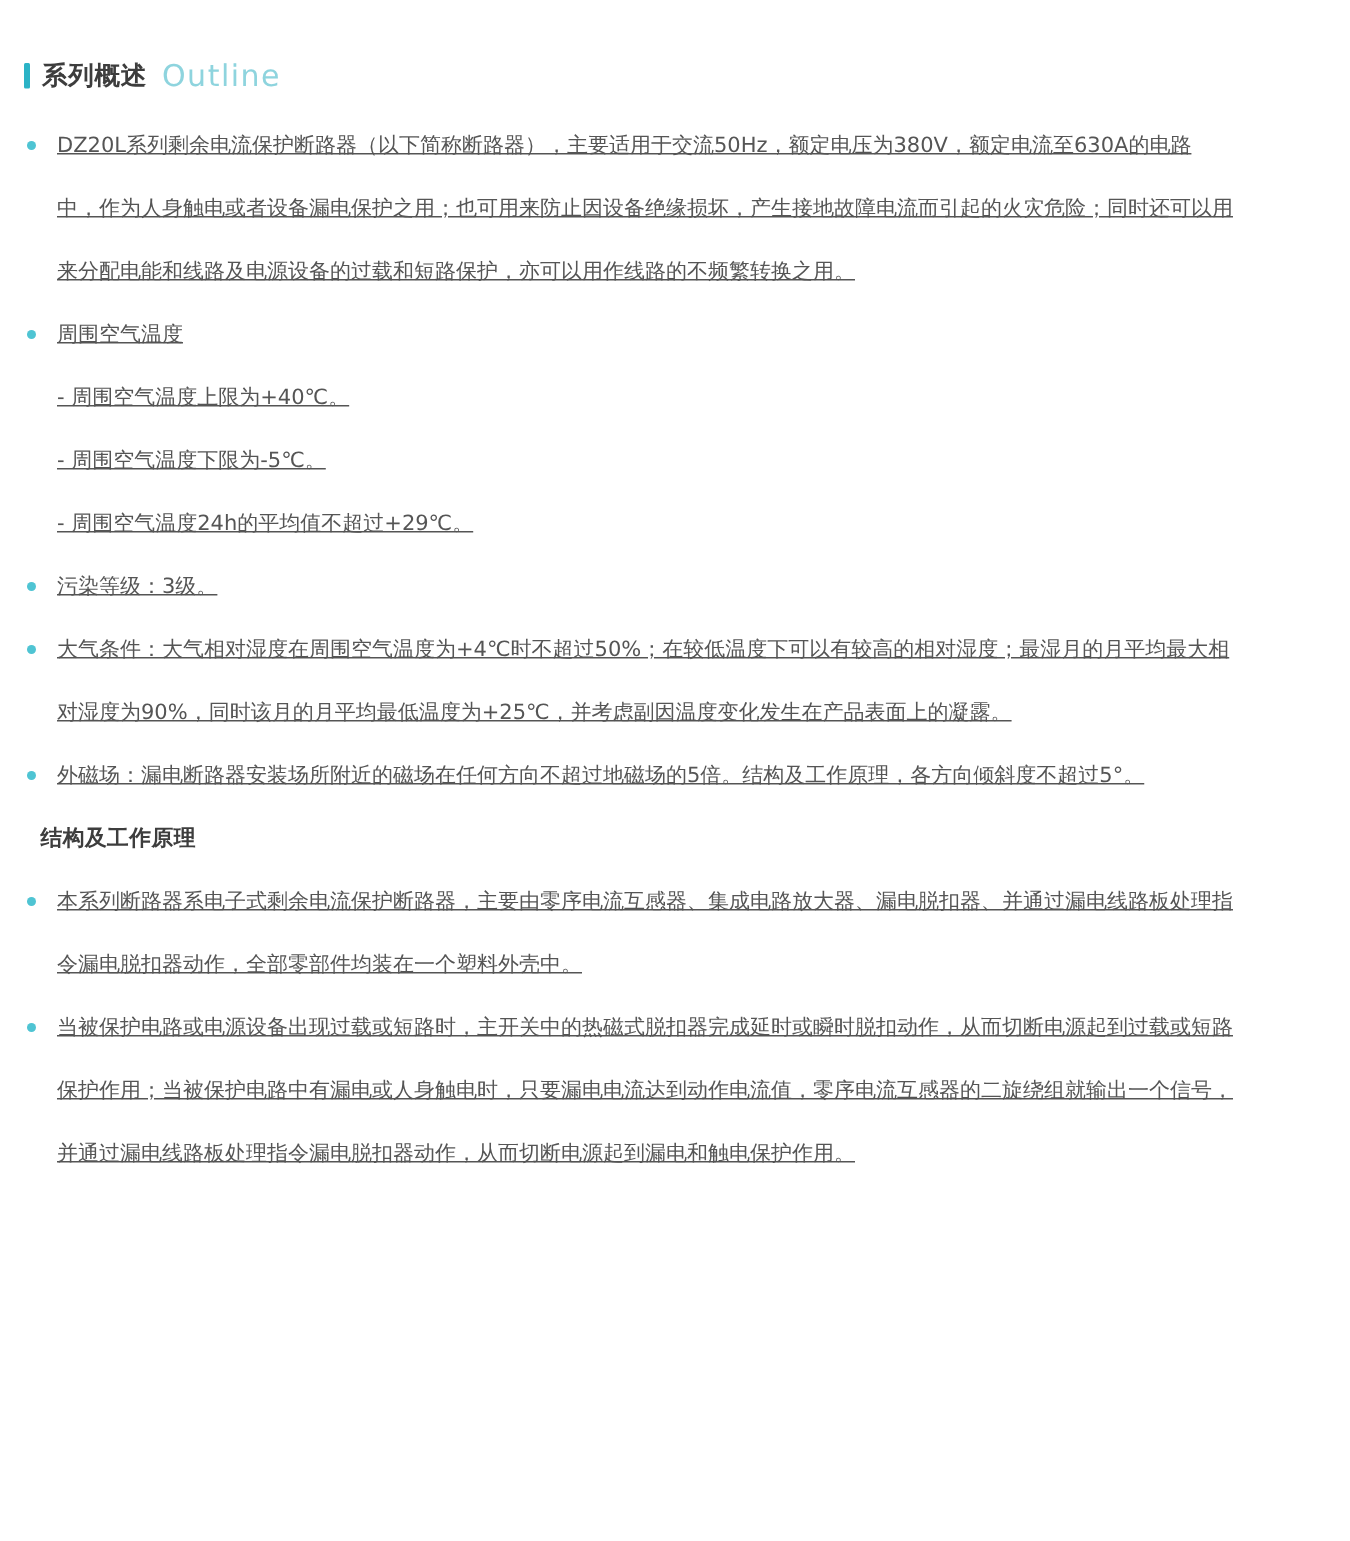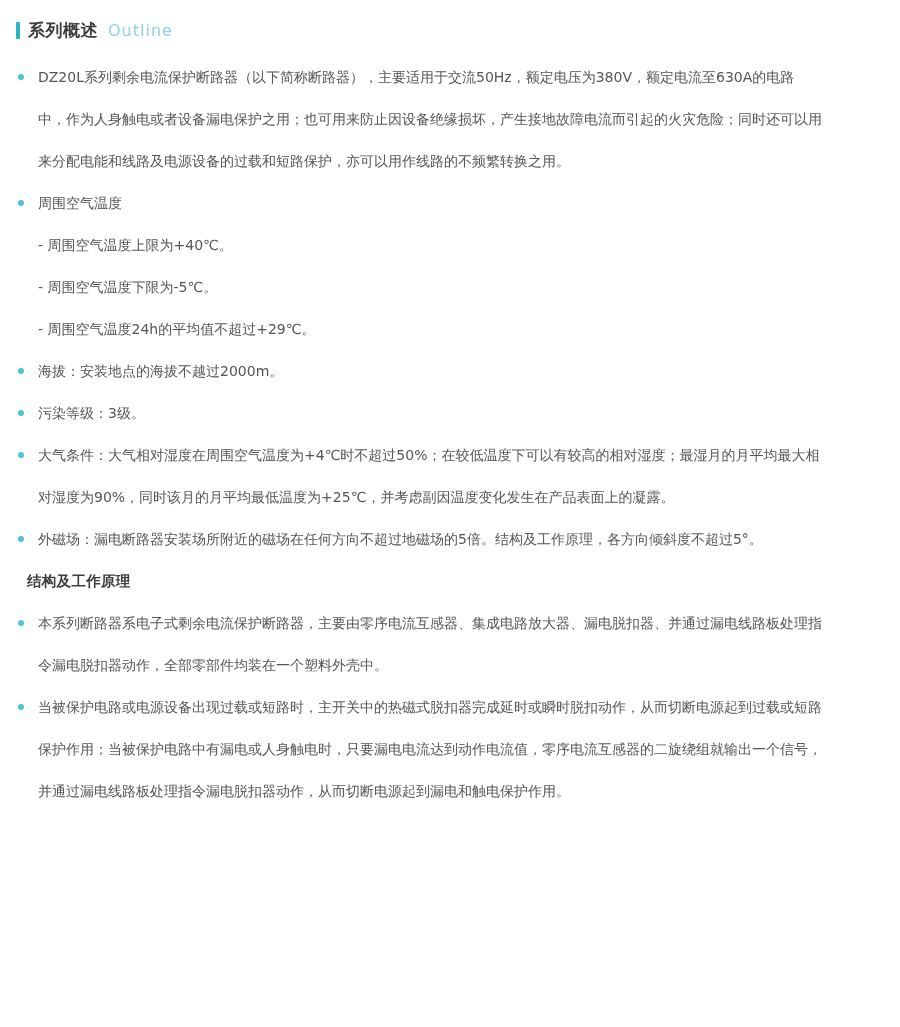--- a/index.html
+++ b/index.html
@@ -14,21 +14,21 @@
   html, body {
     margin: 0;
     padding: 0;
     background: var(--bg);
     font-family: "DejaVu Sans", "Liberation Sans", sans-serif;
   }
   .page {
     width: 900px;
     min-height: 1027px;
     background: var(--bg);
-    padding-top: 20px;
+    padding-top: 40px;
     padding-bottom: 26px;
   }
   .title-row {
     display: flex;
     align-items: center;
     padding-left: 16px;
     height: 20px;
     margin-bottom: 16px;
   }
   .bar {
@@ -39,21 +39,21 @@
     border-radius: 1px;
     margin-right: 8px;
   }
   .title-cn {
     font-size: 17px;
     font-weight: bold;
     color: var(--heading);
     letter-spacing: 0.5px;
   }
   .title-en {
-    font-size: 16px;
+    font-size: 20px;
     color: var(--title-en);
     margin-left: 10px;
     letter-spacing: 1px;
   }
   .content {
     padding-left: 38px;
     padding-right: 78px;
     font-size: 14px;
     line-height: 42px;
     color: var(--text);
@@ -61,21 +61,21 @@
   .bullet-item { position: relative; }
   .dot {
     position: absolute;
     left: -20px;
     top: 18px;
     width: 6px;
     height: 6px;
     border-radius: 50%;
     background: var(--bullet);
   }
-  .text, .sub-line { margin: 0; }
+  .text, .sub-line { margin: 0; text-decoration: underline; }
   .section-heading {
     font-size: 14.5px;
     font-weight: bold;
     color: var(--heading);
     line-height: 42px;
     margin: 0 0 0 -11px;
     letter-spacing: 0.3px;
   }
 </style>
 </head>
@@ -101,24 +101,20 @@
 
     <div class="bullet-item">
       <span class="dot"></span>
       <p class="text">周围空气温度</p>
     </div>
 
     <p class="sub-line">- 周围空气温度上限为+40℃。</p>
     <p class="sub-line">- 周围空气温度下限为-5℃。</p>
     <p class="sub-line">- 周围空气温度24h的平均值不超过+29℃。</p>
 
-    <div class="bullet-item">
-      <span class="dot"></span>
-      <p class="text">海拔：安装地点的海拔不越过2000m。</p>
-    </div>
 
     <div class="bullet-item">
       <span class="dot"></span>
       <p class="text">污染等级：3级。</p>
     </div>
 
 
     <div class="bullet-item">
       <span class="dot"></span>
       <p class="text">大气条件：大气相对湿度在周围空气温度为+4℃时不超过50%；在较低温度下可以有较高的相对湿度；最湿月的月平均最大相对湿度为90%，同时该月的月平均最低温度为+25℃，并考虑副因温度变化发生在产品表面上的凝露。</p>

